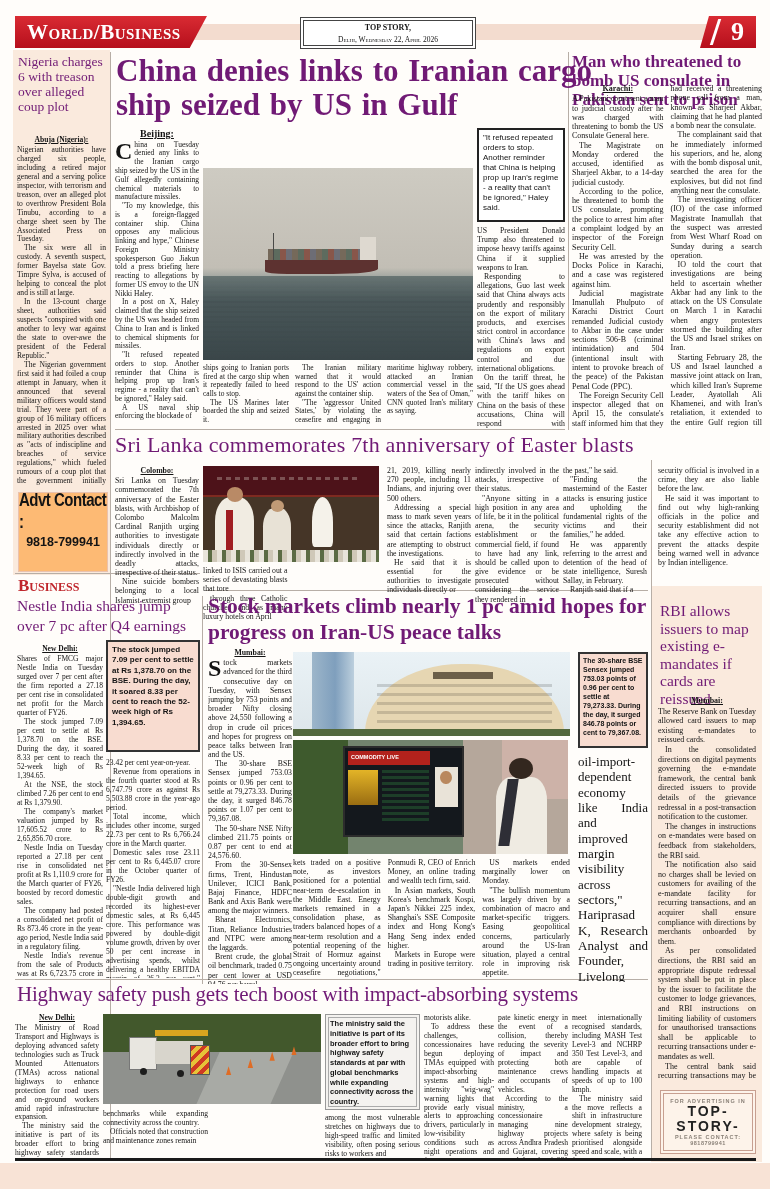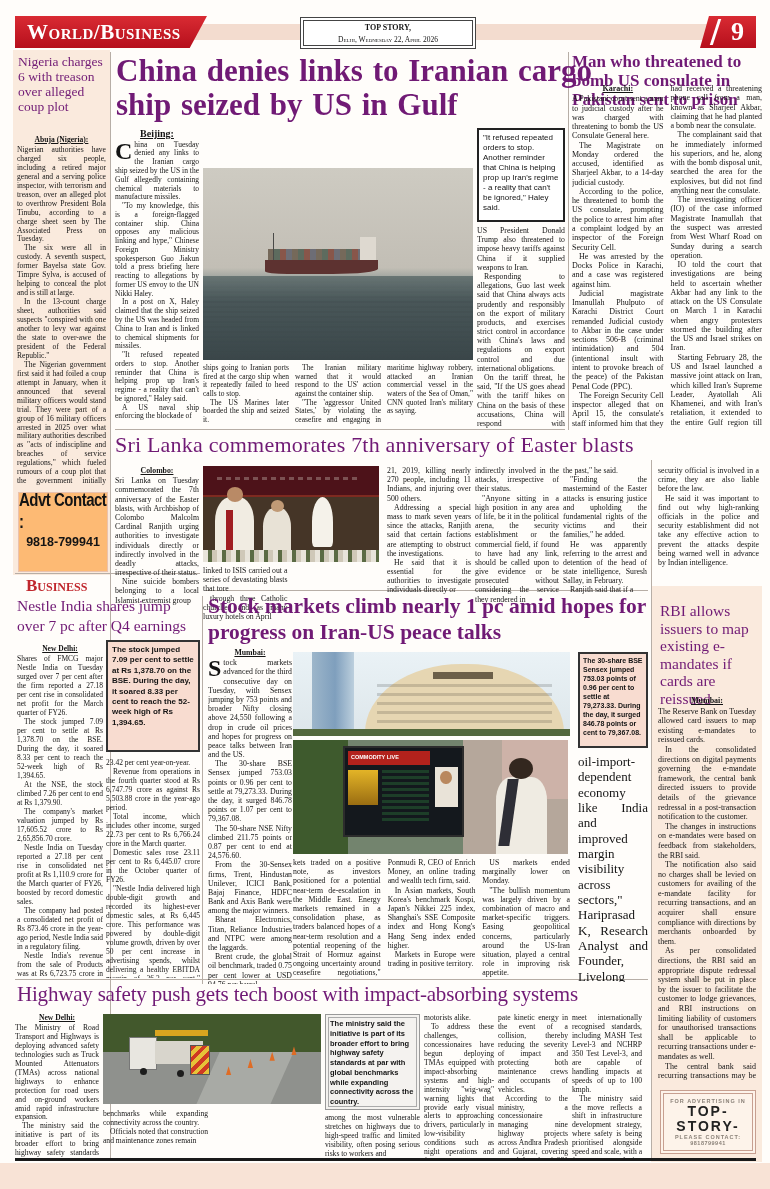--- a/index.html
+++ b/index.html
@@ -29,21 +29,21 @@
   .mast-pagebox .stripe{position:absolute;left:14px;top:3px;width:3px;height:26px;background:#fff;transform:skewX(-18deg);}
   .mast-pagebox span{color:#fff;font-weight:bold;font-size:26px;}
   
   .rail-bg{left:13px;top:50px;width:97px;height:525px;background:#faeadd;}
   .nigeria-hl{left:18px;top:54px;width:90px;font-size:13.5px;line-height:1.12;font-weight:normal;}
   .nigeria-body{left:17px;top:136px;width:89px;height:350px;font-size:7.6px;}
   .advt-box{left:18px;top:492px;width:88px;height:78px;background:#fdba74;border:1px solid #eac2ae;
       display:flex;flex-direction:column;align-items:center;justify-content:flex-start;}
   .advt-box .l1{font-family:"Liberation Sans",sans-serif;font-weight:bold;font-size:15px;letter-spacing:-.5px;transform:scaleY(1.25);}
   .advt-box .l2{font-family:"Liberation Sans",sans-serif;font-weight:bold;font-size:12.5px;margin-top:8px;}
-  .business-label{left:26px;top:576px;font-variant:small-caps;font-weight:bold;font-size:17px;color:#c0272d;}
+  .business-label{left:18px;top:576px;font-variant:small-caps;font-weight:bold;font-size:17px;color:#c0272d;}
   
   .china-hl{left:116px;top:54px;width:534px;font-size:31px;line-height:1.1;font-weight:bold;word-spacing:2px;}
   .china-col1{left:115px;top:128px;width:84px;height:300px;font-size:7.5px;line-height:1.17;}
   .china-band{left:203px;top:364px;width:270px;height:64px;font-size:7.5px;line-height:1.16;
       column-count:3;column-gap:6px;column-fill:auto;}
   .china-col5{left:477px;top:226px;width:88px;height:202px;font-size:7.8px;}
   .quote-box{left:477px;top:128px;width:88px;height:94px;background:#fff;border:2px solid #222;
       padding:3px 4px;box-sizing:border-box;font-size:8px;line-height:1.25;text-align:left;}
   
   .photo{position:absolute;overflow:hidden;}

